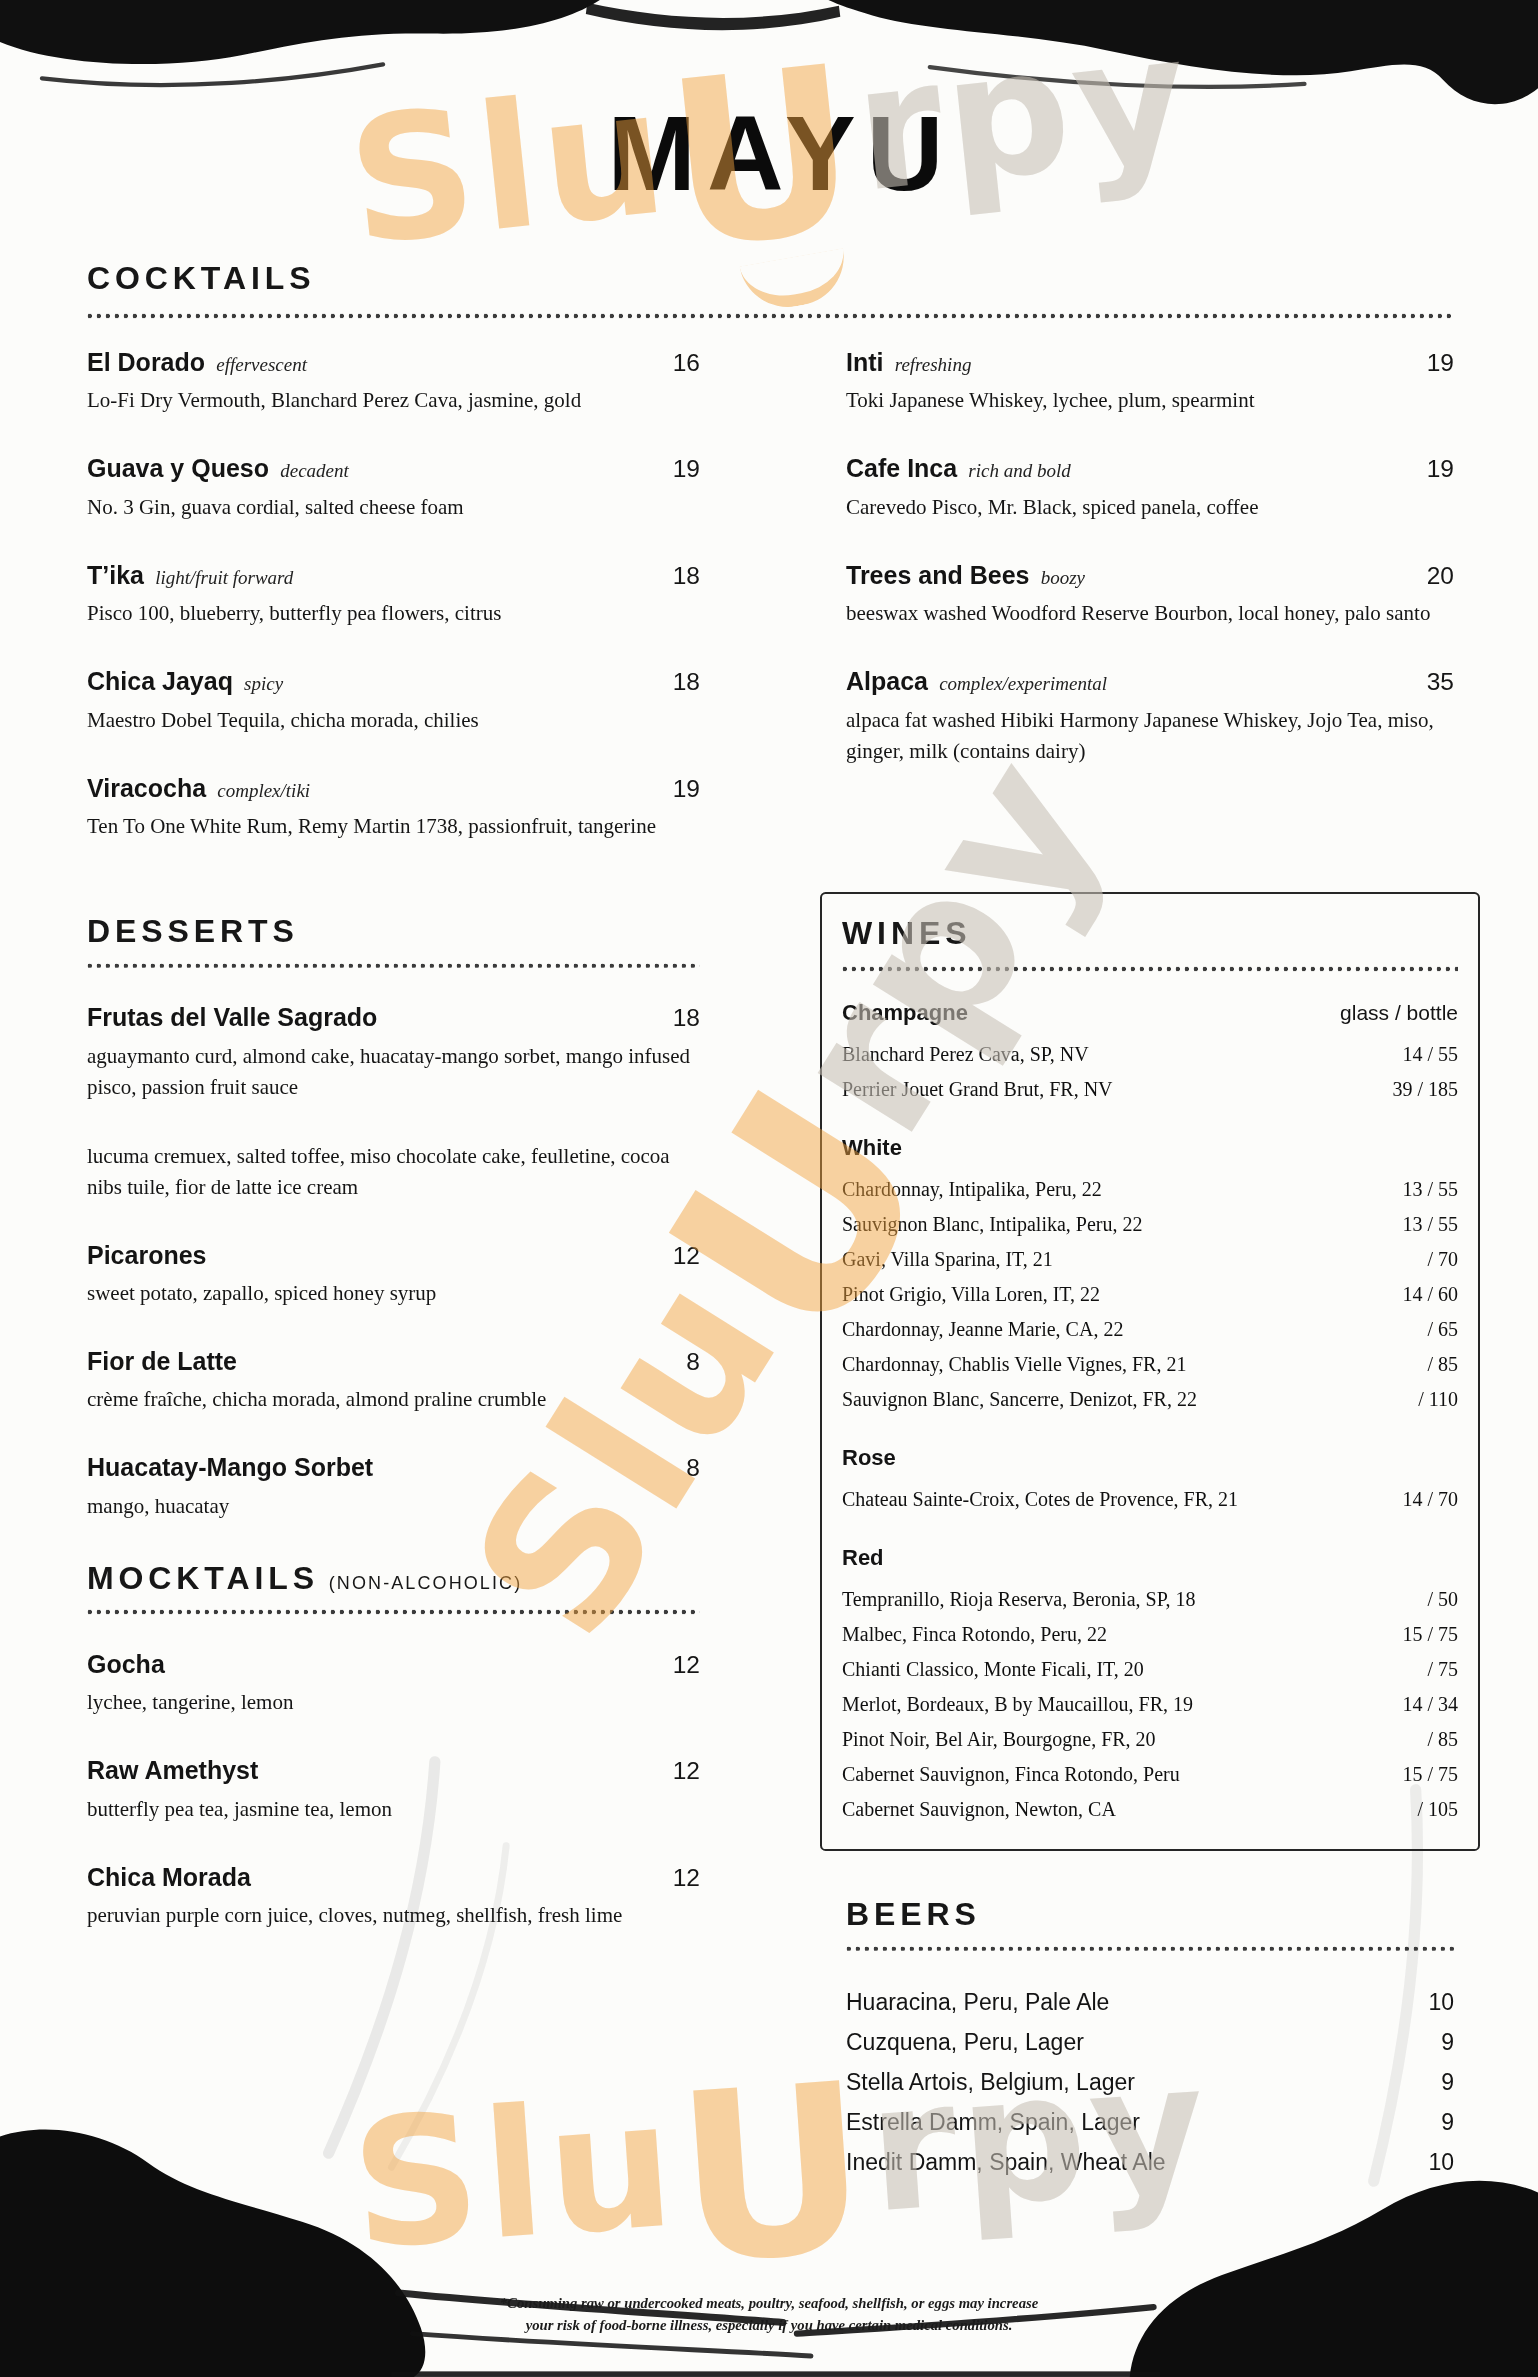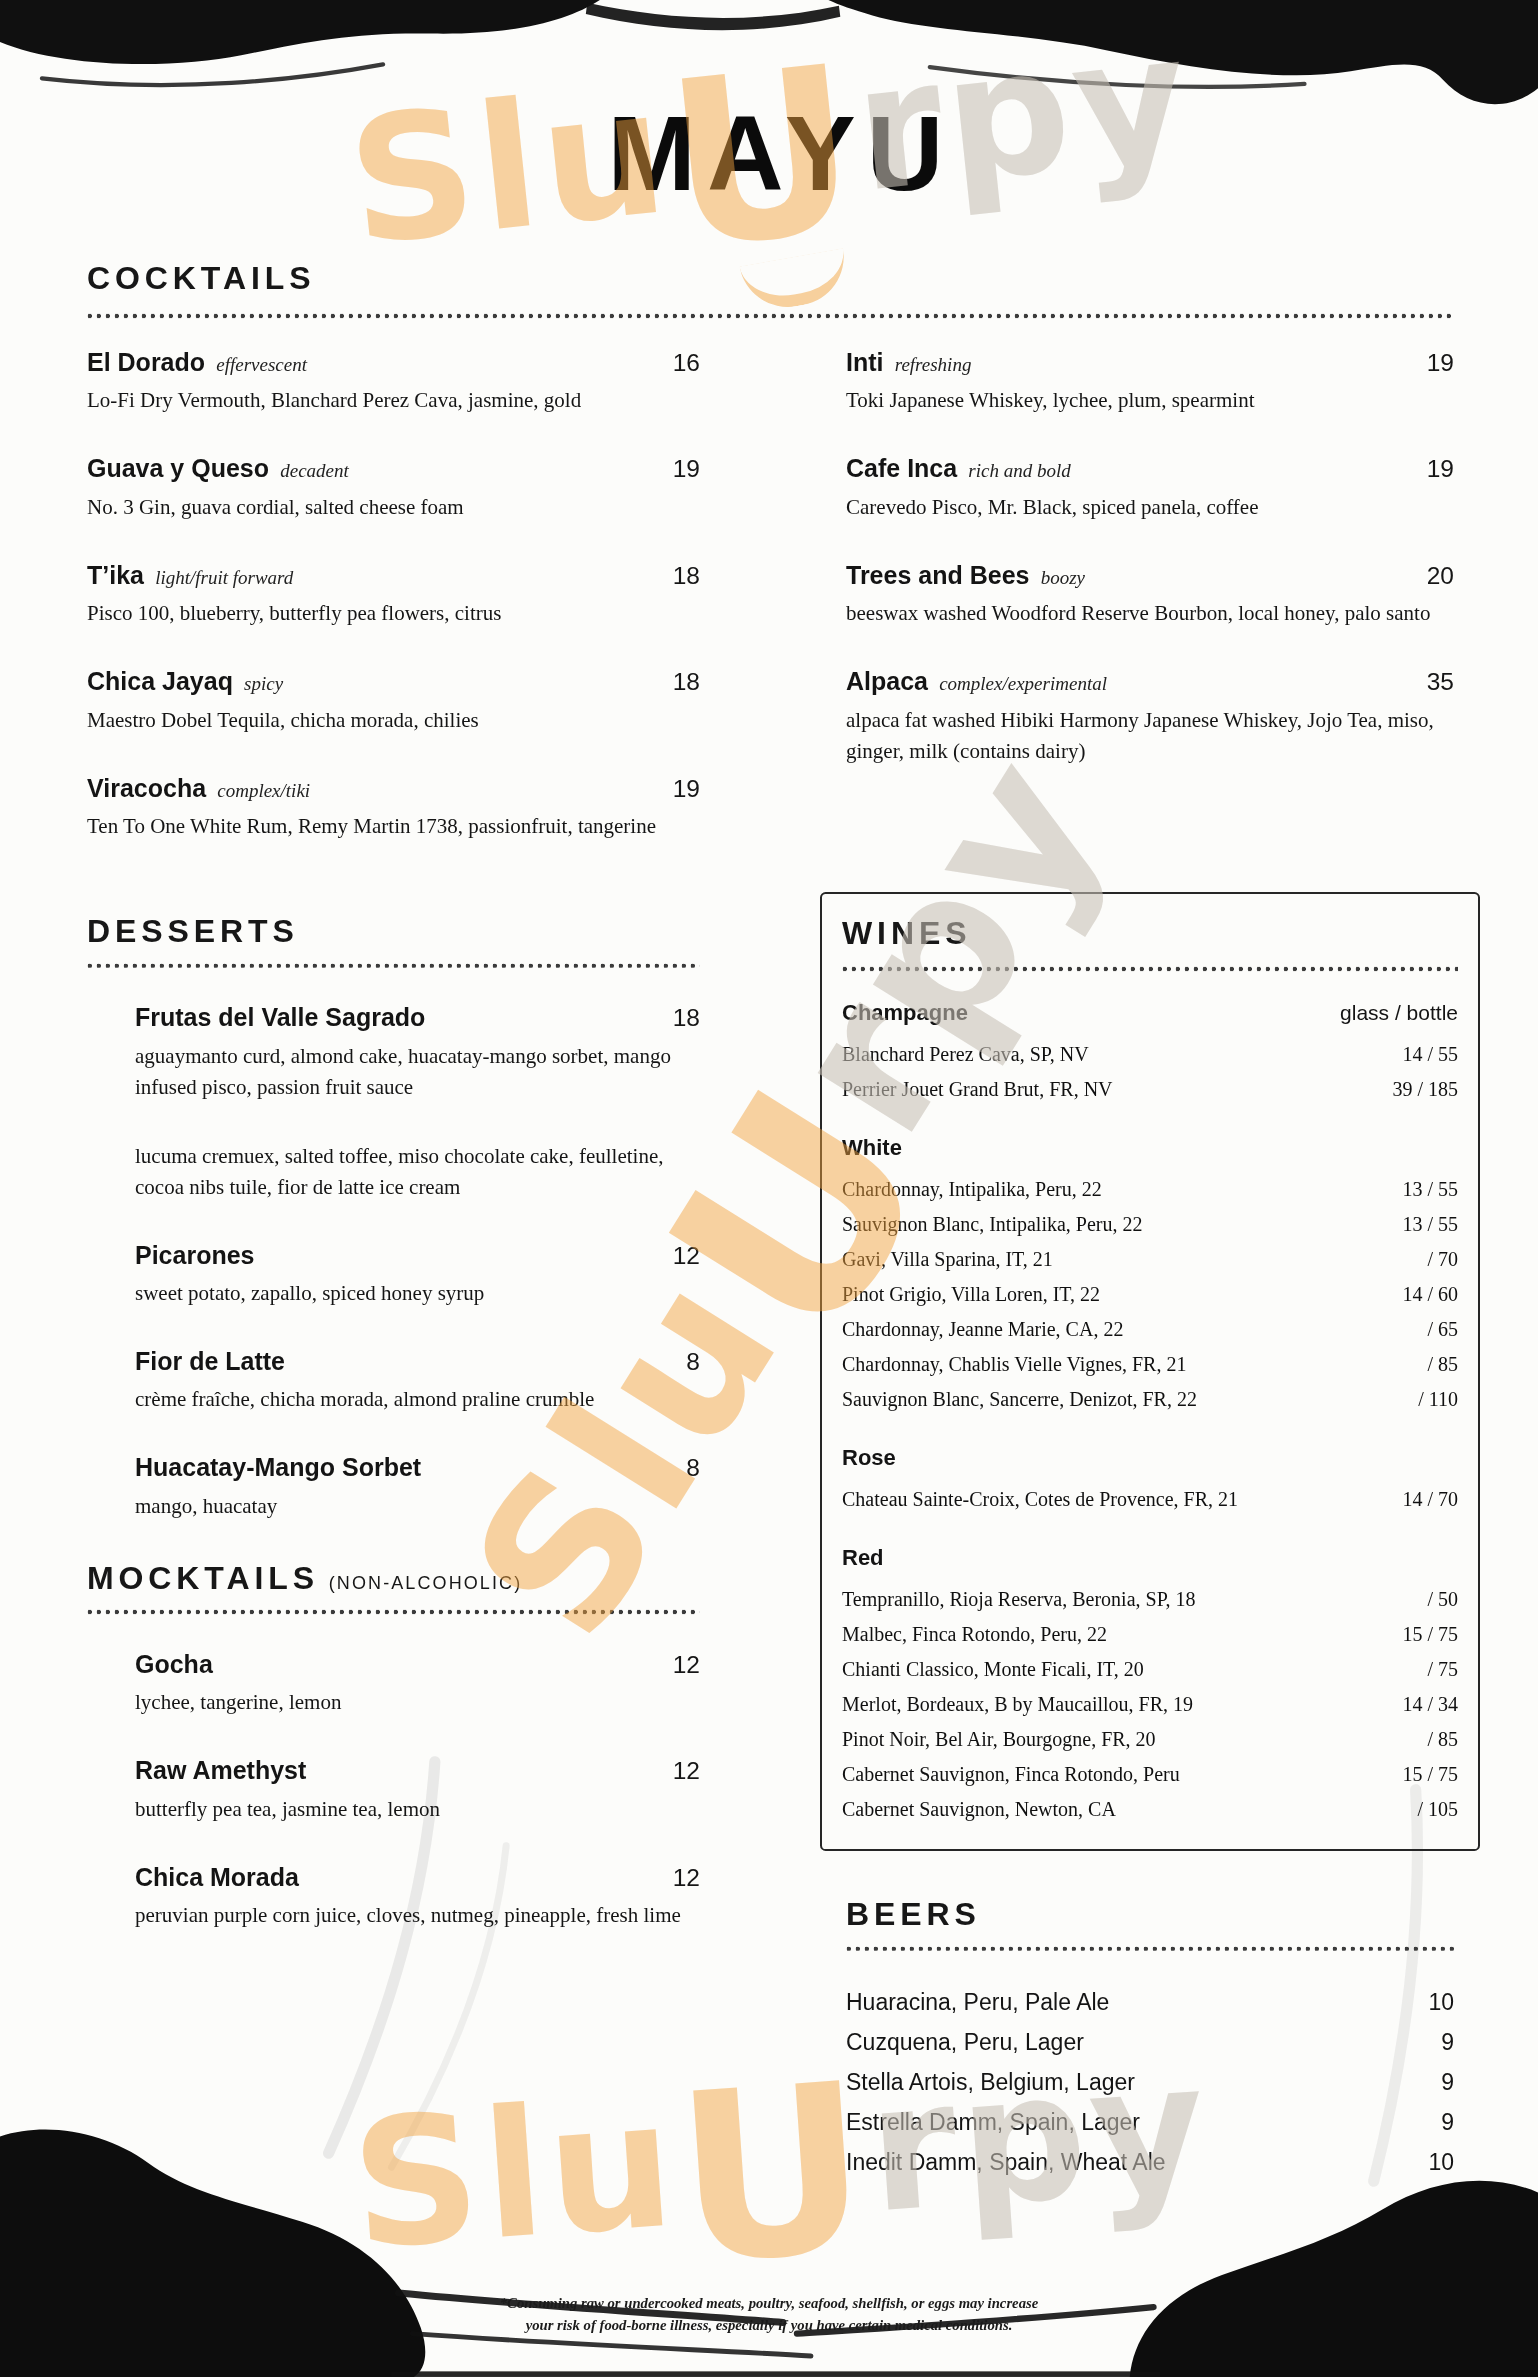--- a/index.html
+++ b/index.html
@@ -29,21 +29,21 @@
         margin: 12px; font-size: 106px; font-weight: 600; letter-spacing: 11.2px; color: #0b0b0b; z-index: 6; }
 
   
   .sec-head { font-size: 32px; font-weight: 700; letter-spacing: 4.9px; color: #171717; margin: 0; }
   .subhead { font-size: 18px; font-weight: 500; letter-spacing: 2.1px; margin-left: 9.8px; }
   .dotted { height: 5.6px; background-image: radial-gradient(circle at 2.8px 2.8px, #3b3b3b 2px, transparent 2.4px);
         background-size: 9px 5.6px; background-repeat: repeat-x; }
   .cocktails-head { position: absolute; left: 87px; top: 260px; z-index: 6; }
   .main-dotted { position: absolute; left: 87px; top: 313px; width: 1368px; z-index: 6; }
   .sub-dotted { margin-top: 12.6px; }
-  .sec-items { padding-top: 35px; margin-left: 48px; }
+  .sec-items { padding-top: 35px; }
 
   
   .col-a { position: absolute; left: 87px; top: 348px; width: 613px; z-index: 6; }
   .col-b { position: absolute; left: 846px; top: 348px; width: 608px; z-index: 6; }
   .col-lower { position: absolute; left: 87px; top: 913px; width: 613px; z-index: 6; }
   .mocktails-sec { margin-top: 29px; }
 
   
   .item { margin-bottom: 38px; }
   .irow { display: flex; justify-content: space-between; align-items: baseline; }
@@ -232,21 +232,21 @@
               <span class="nm">Raw Amethyst</span>
               <span class="price">12</span>
             </div>
           <p class="desc">butterfly pea tea, jasmine tea, lemon</p>
         </div>
         <div class="item">
           <div class="irow">
               <span class="nm">Chica Morada</span>
               <span class="price">12</span>
             </div>
-          <p class="desc">peruvian purple corn juice, cloves, nutmeg, pineapple, fresh lime</p>
+          <p class="desc">peruvian purple corn juice, cloves, nutmeg, shellfish, fresh lime</p>
         </div>
       </div>
     </div>
   </div>
 
   <div class="wines-box">
     <h2 class="sec-head">WINES</h2>
     <div class="dotted"></div>
 
     <div class="wg-head">

